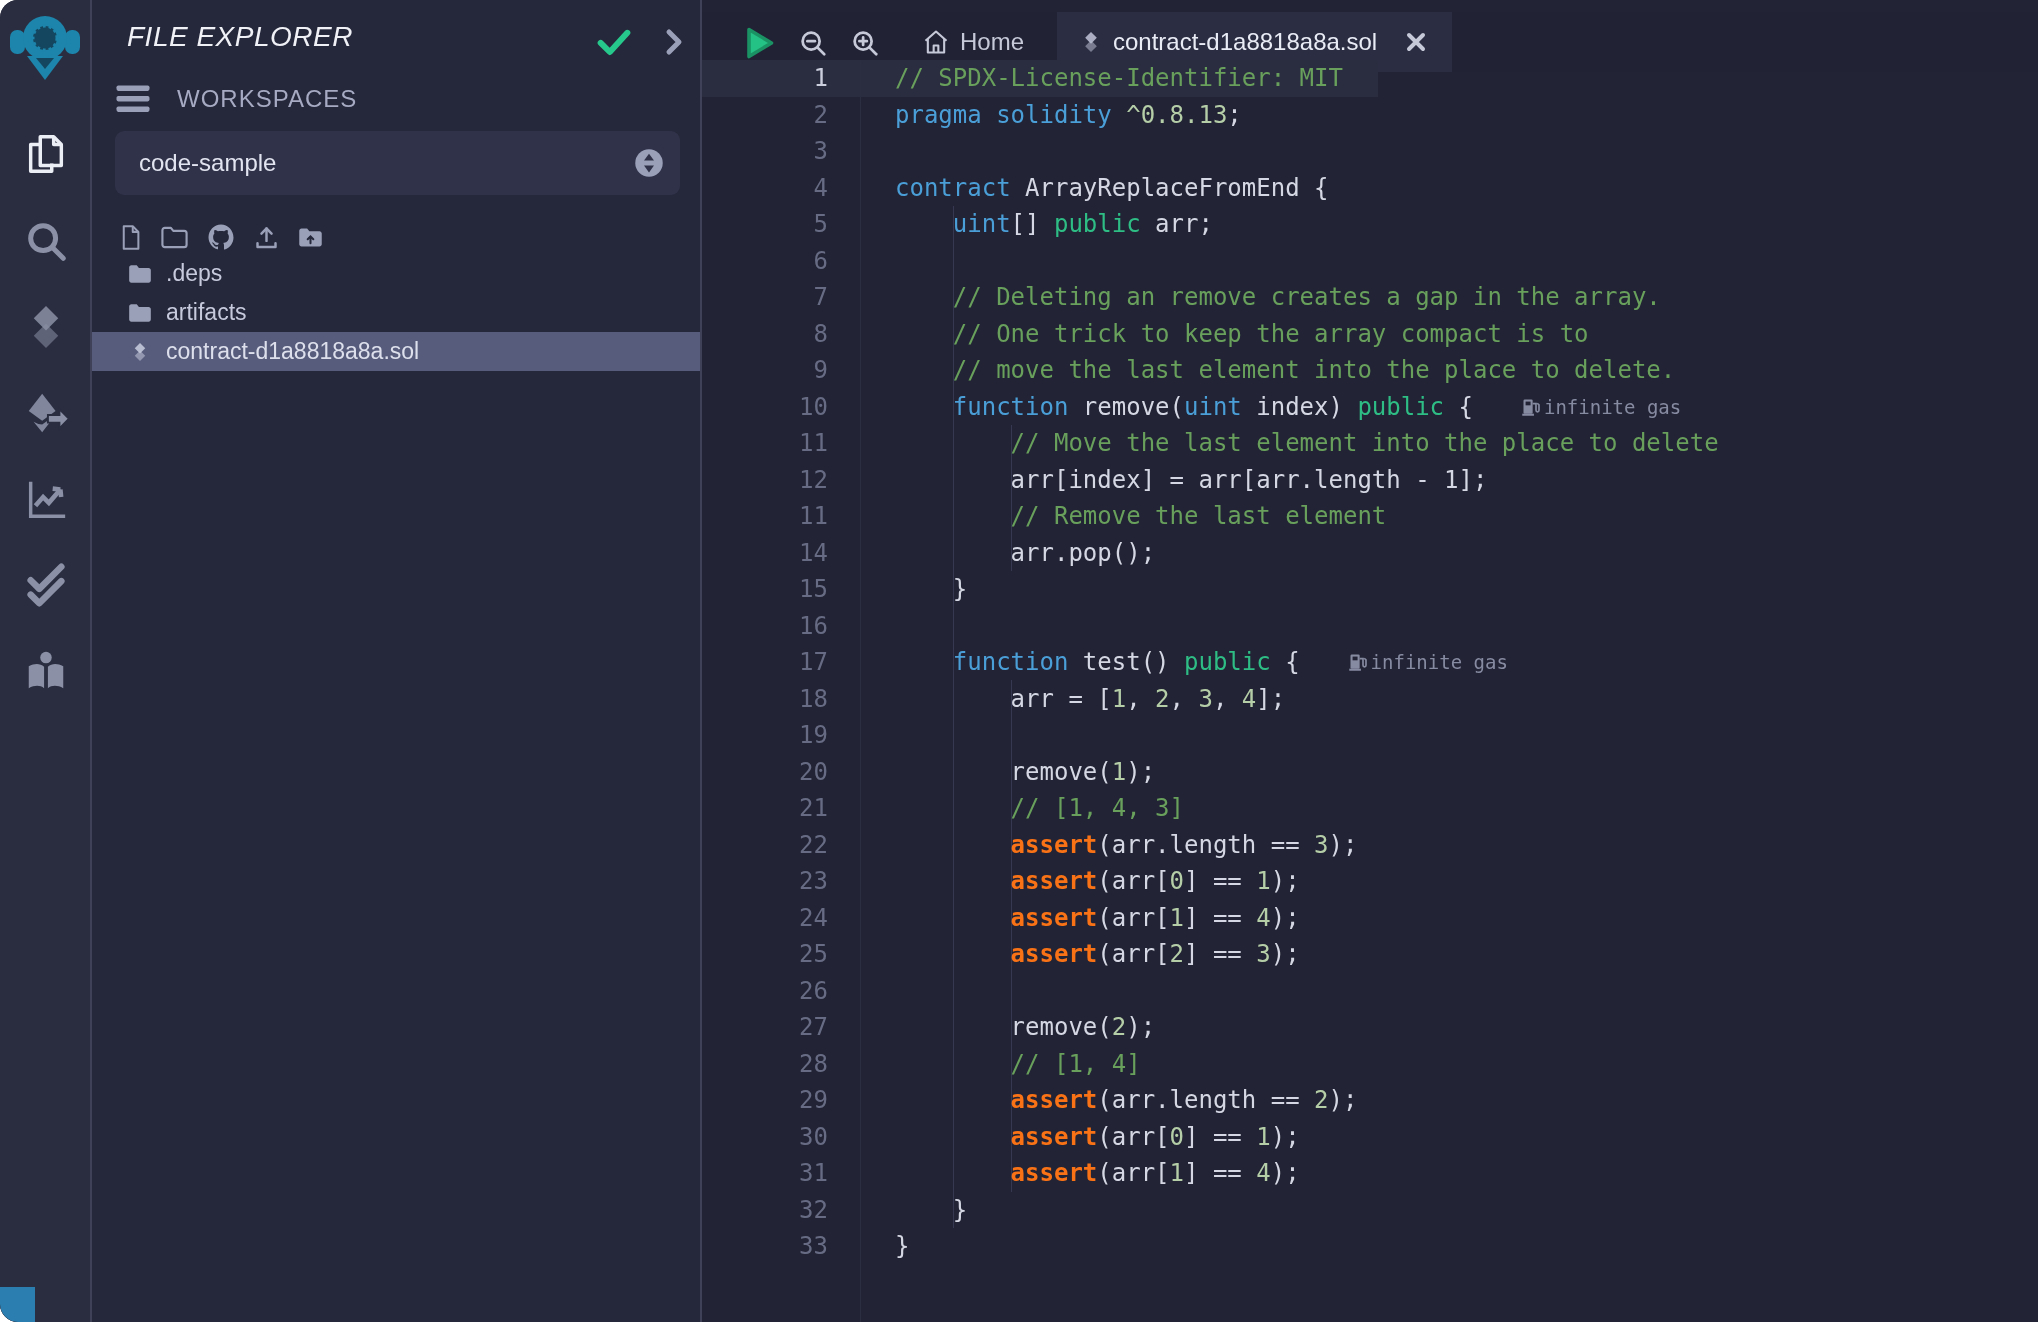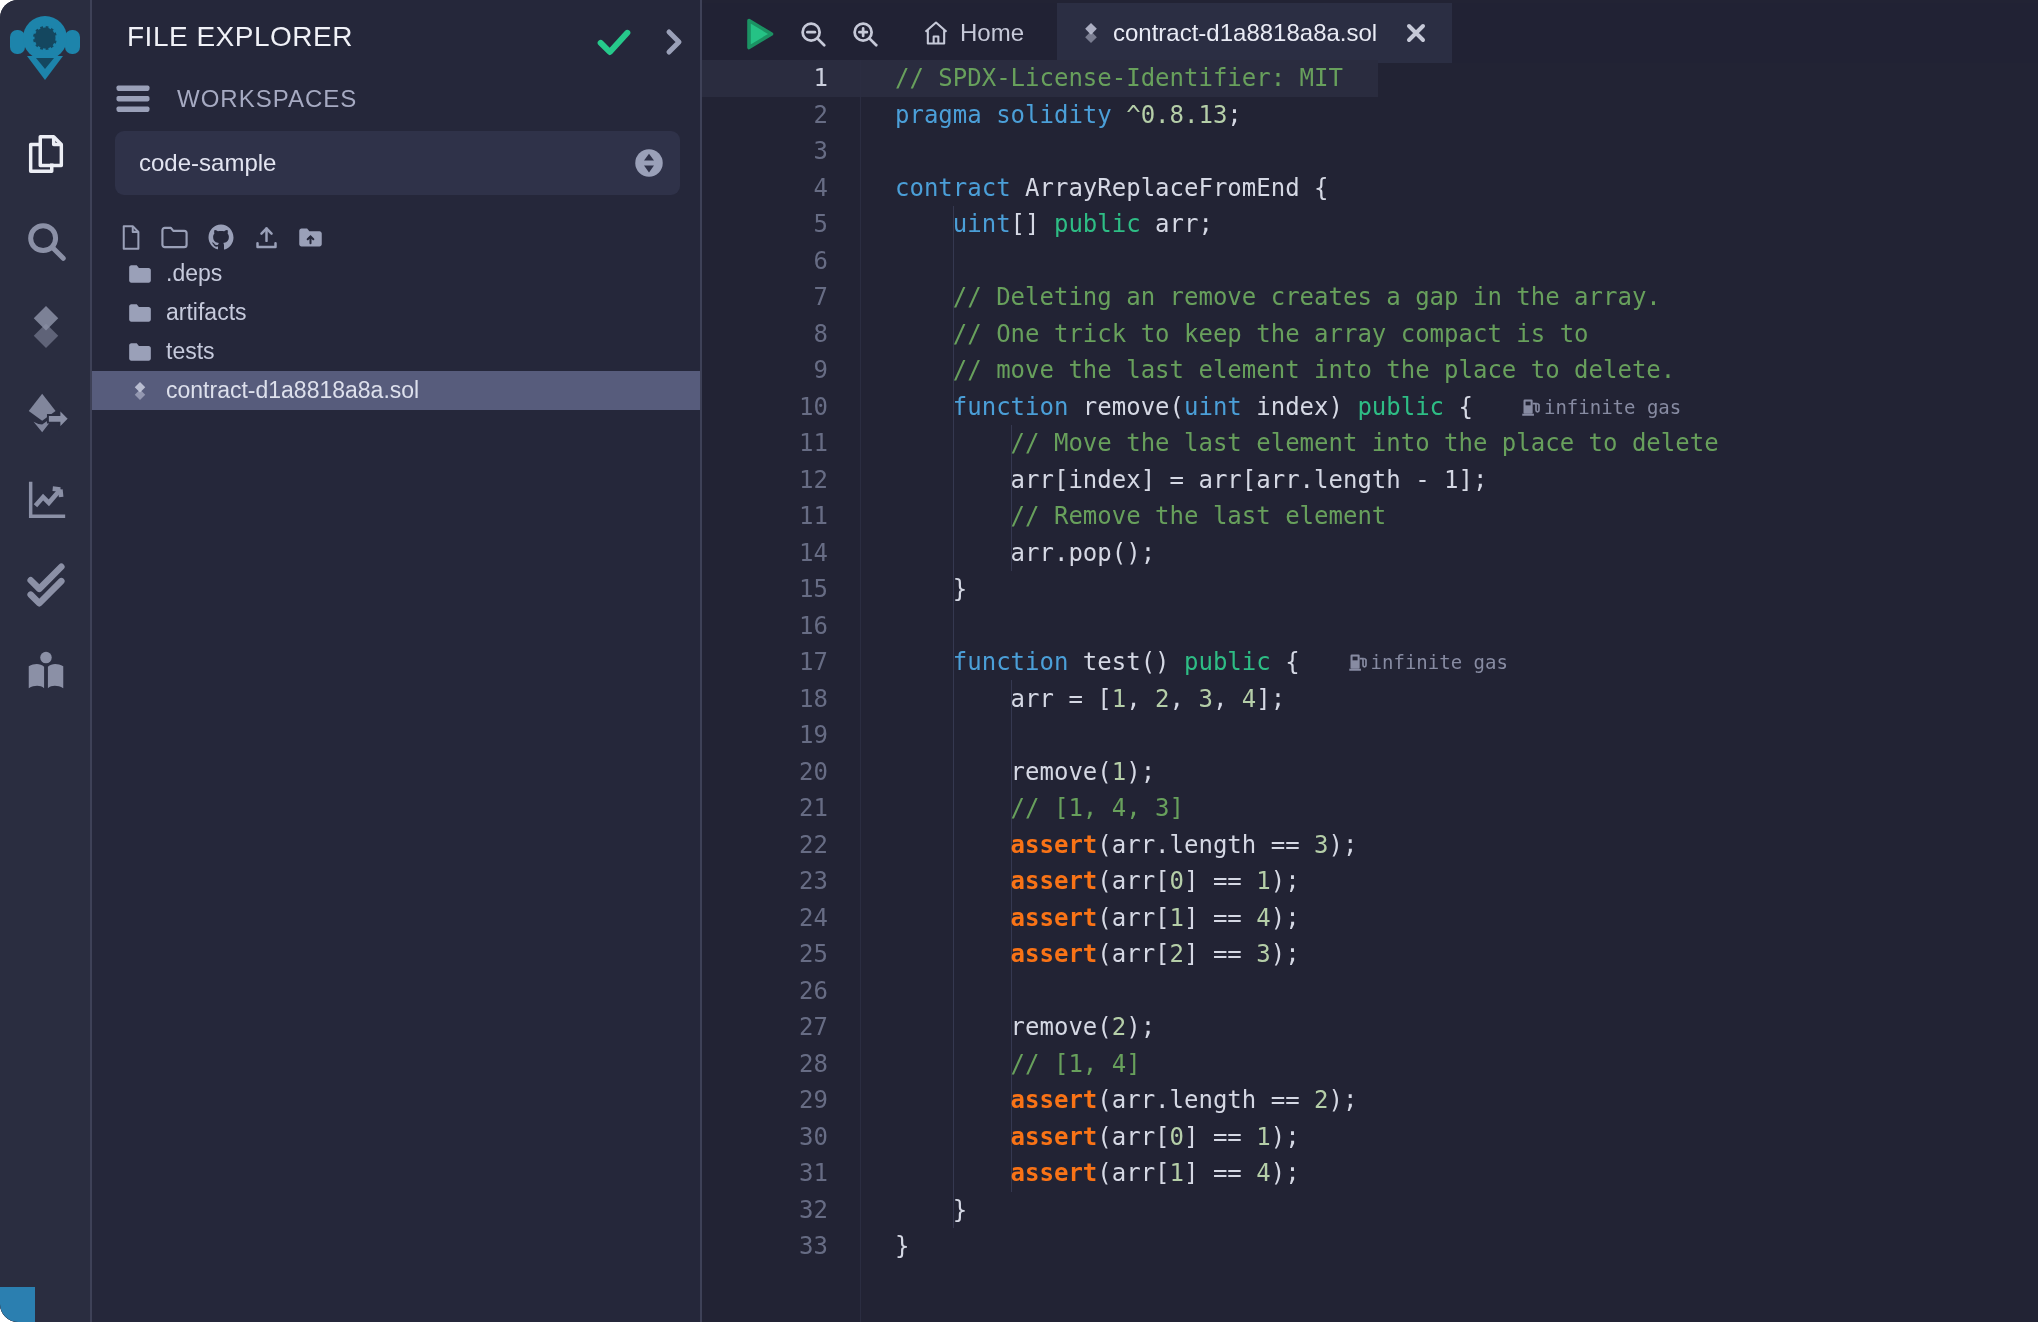--- a/index.html
+++ b/index.html
@@ -13,38 +13,38 @@
   .ib-item{position:absolute;left:0;width:92px;display:flex;justify-content:center;color:#8b90a6;}
   .ib-item.active{color:#eceef5;}
   .remix-logo{position:absolute;left:6px;top:6px;}
   .blue-badge{position:absolute;left:0;top:1287px;width:35px;height:35px;background:#2b7fb0;
               border-bottom-left-radius:18px;}
 
   
   .panel{position:absolute;left:92px;top:0;width:610px;height:1322px;background:#25273a;}
   .panel::after{content:"";position:absolute;right:0;top:0;width:2px;height:100%;background:#3e4157;}
   .panel-header{position:relative;height:72px;}
-  .panel-title{position:absolute;left:35px;top:21px;font-size:28px;font-weight:500;color:#f0f1f7;letter-spacing:.5px;}
+  .panel-title{position:absolute;left:35px;top:21px;font-size:28px;font-weight:500;color:#f0f1f7;letter-spacing:.5px;font-style:italic;}
   .panel-header-actions{position:absolute;right:14px;top:22px;display:flex;align-items:center;gap:26px;}
   .ws-row{position:absolute;left:23px;top:84px;display:flex;align-items:center;gap:26px;color:#a6aac2;}
   .ws-label{font-size:24px;letter-spacing:1px;}
   .ws-select{position:absolute;left:23px;top:131px;width:565px;height:64px;background:#2f3249;border-radius:9px;
              display:flex;align-items:center;justify-content:space-between;padding:0 16px 0 24px;box-sizing:border-box;}
   .ws-select-text{font-size:24px;color:#e2e4f0;}
   .fileops{position:absolute;left:26px;top:222px;display:flex;align-items:center;gap:17px;color:#9aa0b8;}
   .tree{position:absolute;left:0;top:254px;width:675px;}
   .tree-row{height:39px;display:flex;align-items:center;padding-left:34px;color:#c6cadc;}
   .tree-row.sel{background:#575c7c;color:#dde0ec;}
   .tree-icon{width:28px;display:flex;justify-content:center;margin-right:12px;color:#9aa0b8;}
   .tree-row.sel .tree-icon{color:#c4c8da;}
   .tree-label{font-size:23px;}
 
   
   .editor{position:absolute;left:702px;top:0;width:1336px;height:1322px;background:#222334;}
-  .tabbar{position:absolute;left:0;top:3px;width:100%;height:60px;background:#212234;}
+  .tabbar{position:absolute;left:0;top:12px;width:100%;height:60px;background:#212234;}
   .tb-play{position:absolute;left:38px;top:13px;}
   .tb-zoomout{position:absolute;left:96px;top:16px;color:#c6c9d8;}
   .tb-zoomin{position:absolute;left:148px;top:16px;color:#c6c9d8;}
   .tab-home{position:absolute;left:206px;top:0;height:60px;display:flex;align-items:center;gap:10px;color:#c6c9d8;padding:0 14px;}
   .tab-home-label{font-size:24px;}
   .tab-active{position:absolute;left:355px;top:0;width:395px;height:60px;background:#2b2e43;
               display:flex;align-items:center;gap:12px;padding:0 24px;box-sizing:border-box;color:#b9bdd0;}
   .tab-active-label{font-size:24px;color:#e9ebf5;white-space:nowrap;flex:1;}
   .tab-close{color:#c6c9d8;display:flex;}
 
@@ -211,28 +211,20 @@
           </span>
           <span class="tree-label">.deps</span>
         </div>
         <div class="tree-row">
           <span class="tree-icon">
             <svg width="26" height="24" viewBox="0 0 24 20" fill="currentColor">
               <path d="M2 4 c0-1.1.9-2 2-2 h5 l2 2.5 h9 c1.1 0 2 .9 2 2 V16 c0 1.1-.9 2-2 2 H4 c-1.1 0-2-.9-2-2 Z"></path>
             </svg>
           </span>
           <span class="tree-label">artifacts</span>
-        </div>
-        <div class="tree-row">
-          <span class="tree-icon">
-            <svg width="26" height="24" viewBox="0 0 24 20" fill="currentColor">
-              <path d="M2 4 c0-1.1.9-2 2-2 h5 l2 2.5 h9 c1.1 0 2 .9 2 2 V16 c0 1.1-.9 2-2 2 H4 c-1.1 0-2-.9-2-2 Z"></path>
-            </svg>
-          </span>
-          <span class="tree-label">tests</span>
         </div>
         <div class="tree-row sel">
           <span class="tree-icon">
             <svg width="18" height="22" viewBox="0 0 24 26" fill="currentColor">
               <path d="M12 1 L19 8 L12 15 L5 8 Z" opacity="0.9"></path>
               <path d="M12 11 L19 18 L12 25 L5 18 Z" opacity="0.55"></path>
             </svg>
           </span>
           <span class="tree-label">contract-d1a8818a8a.sol</span>
         </div>

